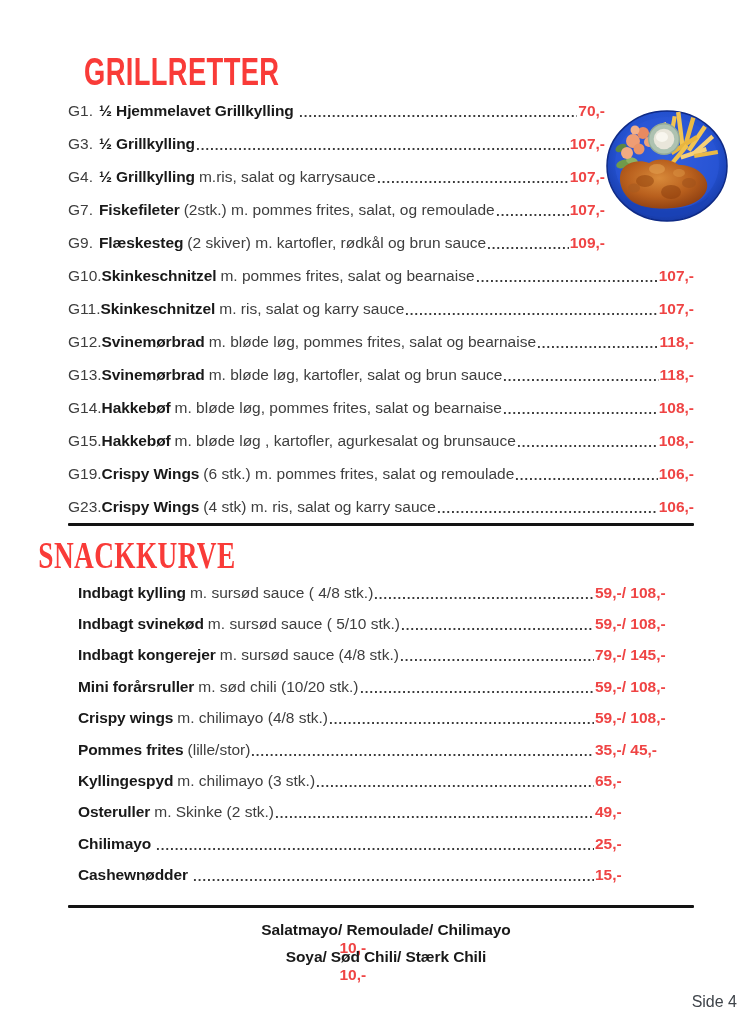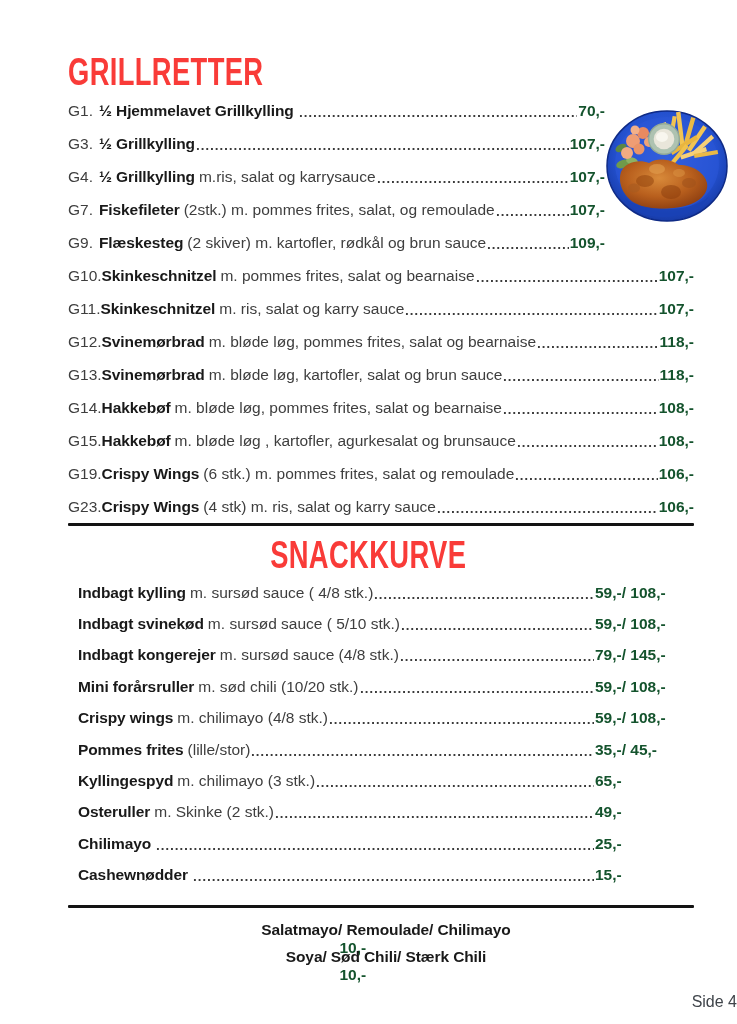--- a/index.html
+++ b/index.html
@@ -13,22 +13,22 @@
   
   .section-title{
     position:absolute;
     font-weight:800;
     font-size:38px;
     line-height:1;
     letter-spacing:.5px;
     white-space:nowrap;
   }
   .cond{display:inline-block;transform:scaleX(.72);transform-origin:left center;}
-  #grill-title{top:53px;left:68px;}
-  #snack-title-wrap{position:absolute;top:536px;left:0;width:737px;text-align:center;}
+  #grill-title{top:53px;left:84px;}
+  #snack-title-wrap{position:absolute;top:536px;left:0;width:737px;text-align:left;font-family:Liberation Serif, serif;}
   #snack-title-wrap .cond{transform-origin:center center;font-weight:800;font-size:38px;line-height:1;letter-spacing:.5px;}
 
   
   .list{position:absolute;display:flex;flex-direction:column;}
   #grill-list{top:94px;left:68px;width:626px;}
   #snack-list{top:577px;left:78px;width:612px;}
   #extras-list{top:921px;left:82px;width:608px;}
 
   .row{display:flex;align-items:center;height:33px;font-size:15.5px;color:#3e3e3e;}
   #snack-list .row{height:31.4px;}
@@ -36,21 +36,21 @@
   .row.short{width:537px;}
   .code{min-width:31px;white-space:pre;color:#3e3e3e;}
   .name{font-weight:700;color:#191919;white-space:pre;letter-spacing:-.1px;}
   .desc{margin-left:4px;white-space:pre;color:#3e3e3e;}
   .leader{
     flex:1;height:4px;margin:0 1px;min-width:8px;
     transform:translateY(5px);
     background-image:radial-gradient(circle at 2px 2px,#3a3a3a 1.05px,transparent 1.35px);
     background-size:4.7px 4px;background-repeat:repeat-x;
   }
-  .price{font-weight:700;color:#14532d;white-space:pre;}
+  .price{font-weight:700;color:#ef4444;white-space:pre;}
   #snack-list .price{width:95px;flex:0 0 95px;}
   #extras-list .price{width:93px;flex:0 0 93px;}
 
   
   .divider{position:absolute;left:68px;width:626px;height:3px;background:#131313;border-radius:1px;}
   #divider-1{top:523px;}
   #divider-2{top:905px;}
 
   
   .footer{position:absolute;top:993px;left:0;width:737px;text-align:right;

